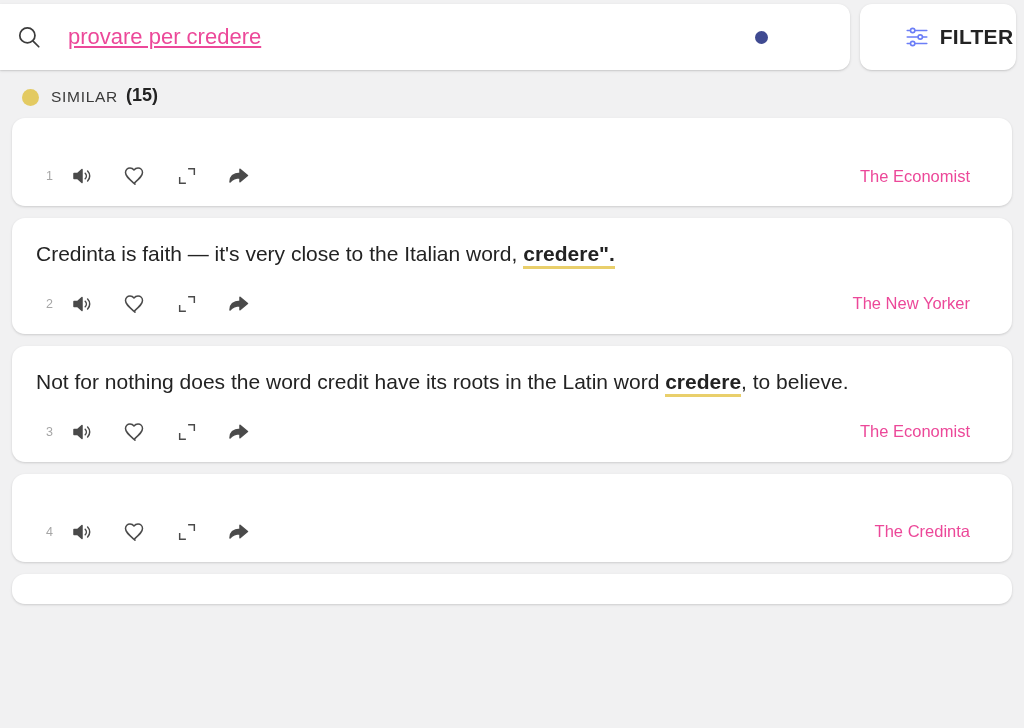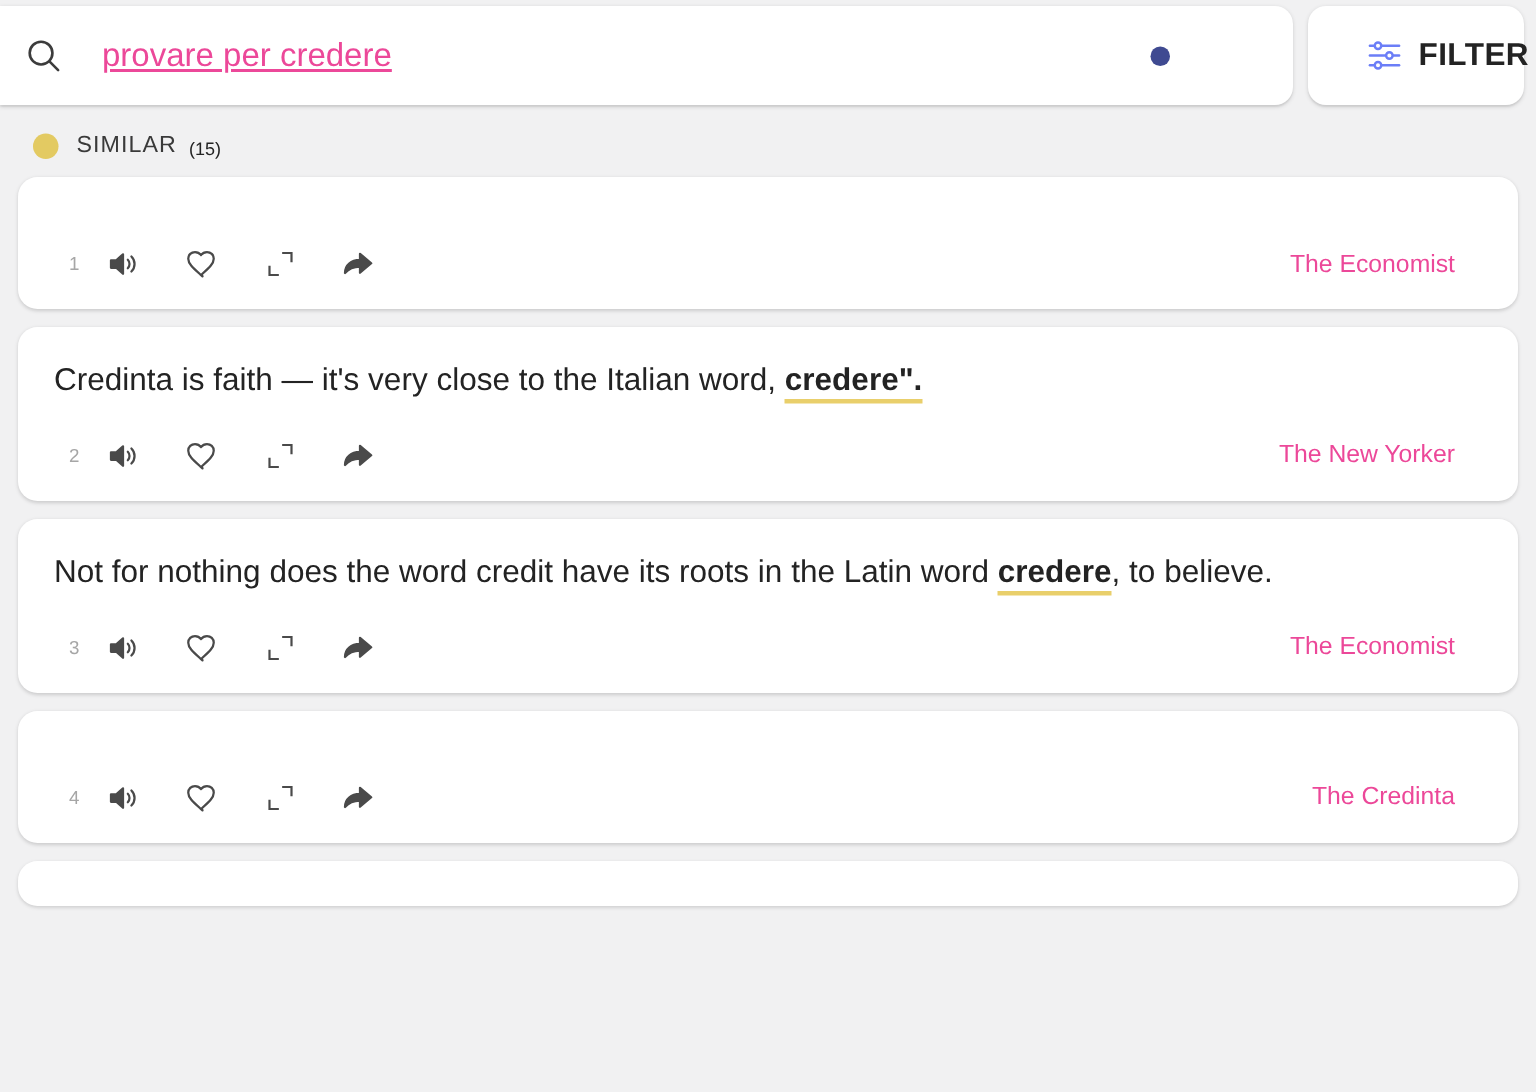--- a/index.html
+++ b/index.html
@@ -53,21 +53,21 @@
   }
   .loader-dot {
     width: 13px; height: 13px;
     border-radius: 50%;
     background: #3f4a91;
     margin-right: 82px;
     flex: 0 0 auto;
   }
   .filter-button {
     flex: 0 0 auto;
-    width: 144px;
+    width: 156px;
     height: 66px;
     background: #ffffff;
     border-radius: 12px;
     box-shadow: 0 1px 3px rgba(0,0,0,0.13), 0 1px 1px rgba(0,0,0,0.06);
     display: flex;
     align-items: center;
     justify-content: center;
     gap: 10px;
     cursor: pointer;
     padding-left: 41px;
@@ -93,22 +93,22 @@
     border-radius: 50%;
     background: #e3ca62;
     flex: 0 0 auto;
   }
   .section-title {
     font-size: 15.5px;
     letter-spacing: 0.7px;
     color: #3a3a3a;
   }
   .section-count {
-    font-size: 12px;
-    font-weight: 400;
+    font-size: 18px;
+    font-weight: 700;
     color: #232323;
     margin-left: -4px;
   }
 
   
   .results { padding: 0 12px; }
   .result-card {
     background: #ffffff;
     border-radius: 13px;
     box-shadow: 0 1px 3px rgba(0,0,0,0.11), 0 1px 2px rgba(0,0,0,0.05);

